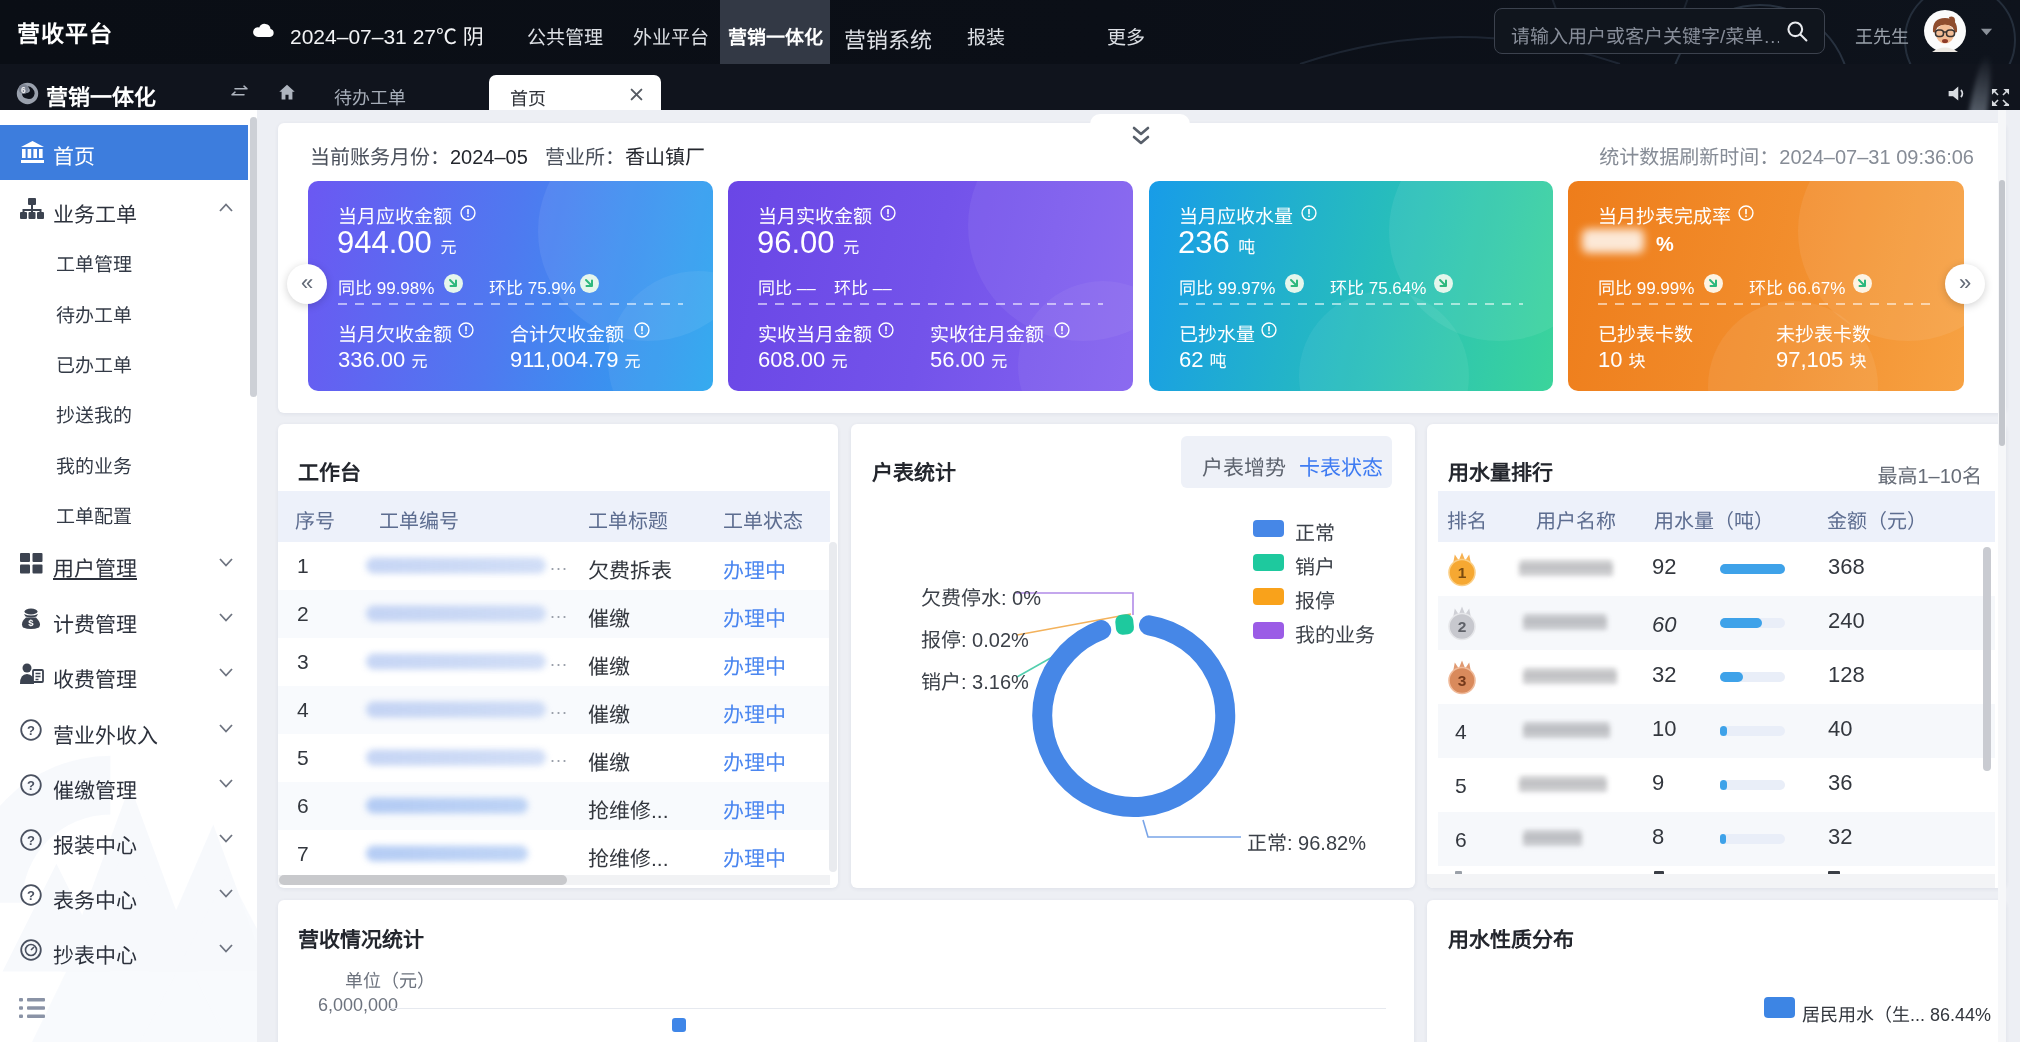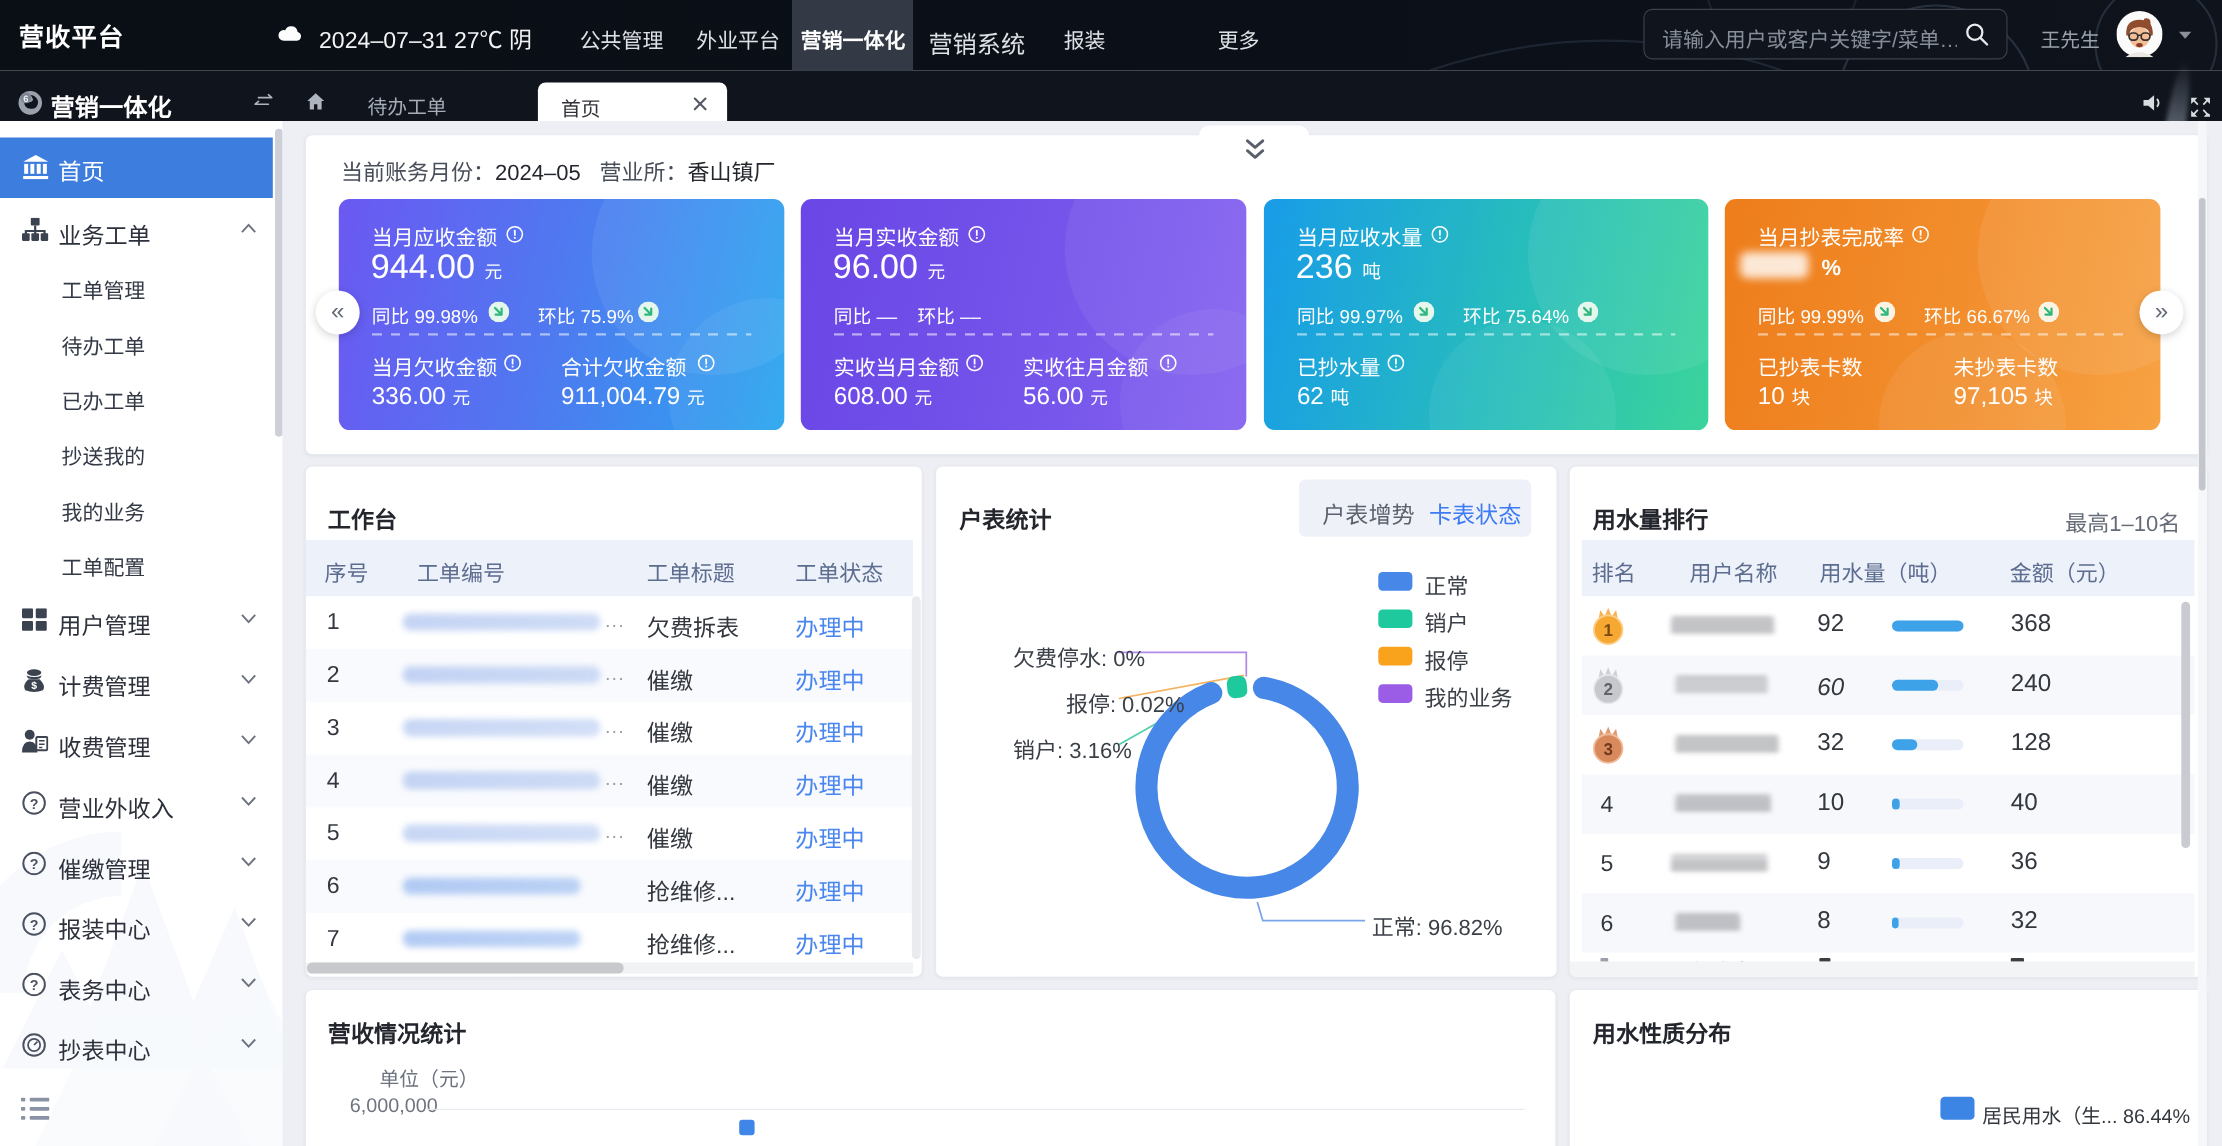--- a/index.html
+++ b/index.html
@@ -144,21 +144,21 @@
   <div class="abs" style="left:56px;top:240px;font-size:19px;color:#333a46;">已办工单</div>
   <div class="abs" style="left:56px;top:290px;font-size:19px;color:#333a46;">抄送我的</div>
   <div class="abs" style="left:56px;top:341px;font-size:19px;color:#333a46;">我的业务</div>
   <div class="abs" style="left:56px;top:391px;font-size:19px;color:#333a46;">工单配置</div>
   <svg class="abs" style="left:20px;top:443px" width="23" height="21" viewBox="0 0 23 21" fill="#3c4350">
       <rect x="0" y="0" width="10" height="9" rx="1"></rect>
       <rect x="12.5" y="0" width="10" height="9" rx="1"></rect>
       <rect x="0" y="11.5" width="10" height="9" rx="1"></rect>
       <rect x="12.5" y="11.5" width="10" height="9" rx="1"></rect>
     </svg>
-  <div class="abs" style="left:53px;top:442px;font-size:21px;color:#2c313c;">用户管理</div>
+  <div class="abs" style="left:53px;top:442px;font-size:21px;color:#2c313c;text-decoration:underline;">用户管理</div>
   <svg class="abs" style="left:20px;top:498px" width="22" height="22" viewBox="0 0 22 22" fill="#3c4350">
       <ellipse cx="11" cy="3.5" rx="6.5" ry="3"></ellipse>
       <path d="M4 6 q7 3 14 0 l-1.5 2.5 q-5.5 2 -11 0 z"></path>
       <path d="M6 9.5 h10 q6 6 3 10 q-8 3 -16 0 q-3-5 3-10 z"></path>
       <text x="11" y="18" text-anchor="middle" font-size="9.5" fill="#fff" font-weight="bold">$</text>
     </svg>
   <div class="abs" style="left:53px;top:498px;font-size:21px;color:#2c313c;">计费管理</div>
   <svg class="abs" style="left:20px;top:553px" width="24" height="22" viewBox="0 0 24 22">
       <circle cx="7" cy="5" r="4.5" fill="#3c4350"></circle>
       <path d="M0 21 q0-10 7-10 q7 0 7 10 z" fill="#3c4350"></path>
@@ -229,20 +229,21 @@
 <div id="content"></div>
 
 <div class="panel" style="left:278px;top:123px;width:1728px;height:290px;">
   <div class="abs" style="left:812px;top:-9px;width:100px;height:12px;background:#fff;border-radius:10px 10px 0 0;"></div>
   <svg class="abs" style="left:852px;top:3px" width="22" height="22" viewBox="0 0 22 22" fill="none" stroke="#585f6a" stroke-width="2.6" stroke-linecap="round" stroke-linejoin="round">
       <path d="M4 2 L11 8 L18 2"></path>
       <path d="M4 11 L11 17 L18 11"></path>
     </svg>
   <div class="abs" style="left:32px;top:18px;font-size:20px;color:#494f5a;">当前账务月份：<span style="color:#23262d">2024–05</span></div>
   <div class="abs" style="left:267px;top:18px;font-size:20px;color:#494f5a;">营业所：<span style="color:#23262d">香山镇厂</span></div>
+  <div class="abs" style="right:32px;top:18px;font-size:20px;color:#868c96;">统计数据刷新时间：2024–07–31 09:36:06</div>
 
   <div class="abs card" style="left:30px;top:58px;width:405px;height:210px;border-radius:10px;background:linear-gradient(102deg,#6b58f2 0%,#4f79f0 48%,#29a6ef 100%);overflow:hidden;color:#fff;">
     <div class="abs" style="left:230px;top:-60px;width:220px;height:220px;border-radius:50%;background:rgba(255,255,255,0.07);"></div>
     <div class="abs" style="left:300px;top:90px;width:180px;height:180px;border-radius:50%;background:rgba(255,255,255,0.06);"></div>
     <div class="abs" style="left:30px;top:20px;font-size:19px;">当月应收金额</div>
     <svg class="abs" style="left:152px;top:24px" width="16" height="16" viewBox="0 0 18 18">
         <circle cx="9" cy="9" r="7.8" fill="none" stroke="#fff" stroke-width="1.6"></circle>
         <rect x="8.1" y="4.5" width="1.8" height="6" fill="#fff"></rect>
         <rect x="8.1" y="11.8" width="1.8" height="1.8" fill="#fff"></rect>
       </svg>
@@ -421,21 +422,21 @@
     <polyline points="165,169 282,169 282,191" stroke="#b18be8" stroke-width="1.6"></polyline>
     <polyline points="166,211 280,190" stroke="#f3b25c" stroke-width="1.6"></polyline>
     <polyline points="166,253 258,201" stroke="#52cfae" stroke-width="1.6"></polyline>
     <polyline points="292,396 297,413 390,413" stroke="#7aa5e8" stroke-width="1.6"></polyline>
     <path stroke="#4687e7" stroke-width="20" stroke-linecap="round" d="M 298.0 201.3 A 91.5 91.5 0 1 1 250.2 206.0"></path>
     <g transform="translate(273.6,200.5) rotate(-6)">
         <rect x="-9" y="-10" width="18" height="20" rx="6.5" fill="#1ec99e"></rect>
       </g>
   </svg>
   <div class="abs" style="left:70px;top:158px;font-size:20px;color:#3b4048;">欠费停水: 0%</div>
-  <div class="abs" style="left:70px;top:200px;font-size:20px;color:#3b4048;margin-left:48px;">报停: 0.02%</div>
+  <div class="abs" style="left:70px;top:200px;font-size:20px;color:#3b4048;">报停: 0.02%</div>
   <div class="abs" style="left:70px;top:242px;font-size:20px;color:#3b4048;">销户: 3.16%</div>
   <div class="abs" style="left:396px;top:403px;font-size:20px;color:#3b4048;">正常: 96.82%</div>
   <div class="abs" style="left:402px;top:96px;width:31px;height:17px;background:#4687e7;border-radius:4px;"></div>
   <div class="abs" style="left:444px;top:93px;font-size:20px;color:#3b4048;">正常</div>
   <div class="abs" style="left:402px;top:130px;width:31px;height:17px;background:#1ec99e;border-radius:4px;"></div>
   <div class="abs" style="left:444px;top:127px;font-size:20px;color:#3b4048;">销户</div>
   <div class="abs" style="left:402px;top:164px;width:31px;height:17px;background:#f9a21b;border-radius:4px;"></div>
   <div class="abs" style="left:444px;top:161px;font-size:20px;color:#3b4048;">报停</div>
   <div class="abs" style="left:402px;top:198px;width:31px;height:17px;background:#9b5ce6;border-radius:4px;"></div>
   <div class="abs" style="left:444px;top:195px;font-size:20px;color:#3b4048;">我的业务</div>

